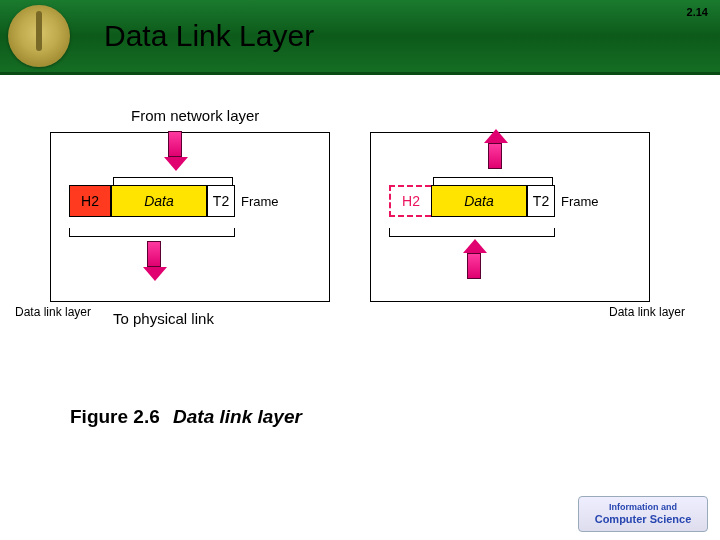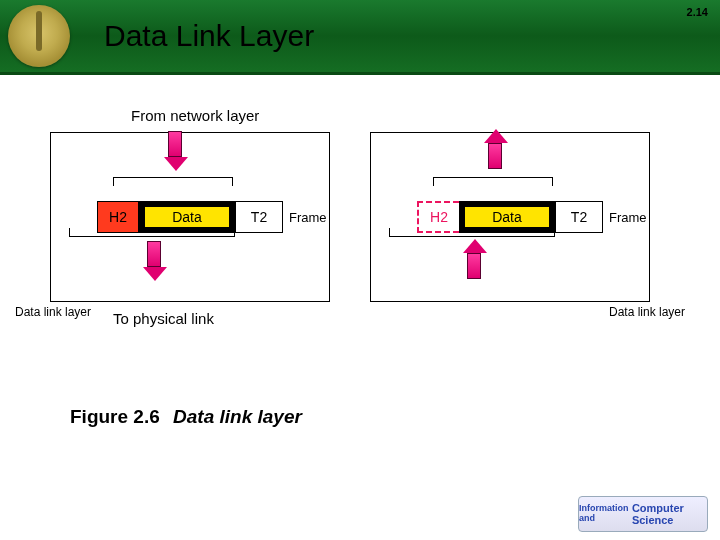--- a/index.html
+++ b/index.html
@@ -12,26 +12,26 @@
   .title { color:#000; font-size:30px; margin-left:34px; font-weight:400; }
   .pagenum { position:absolute; right:12px; top:6px; color:#000; font-size:11px; font-weight:bold; }
 
   .content { padding: 60px 70px 0 50px; }
   .diagram-wrap { display:flex; gap:40px; justify-content:center; }
 
   .panel { width:285px; height:170px; border:1px solid #000; position:relative; background:#fff; }
 
   .label { font-size:15px; position:absolute; white-space:nowrap; }
 
-  .frame-row { position:absolute; top:68px; left:18px; display:flex; align-items:center;margin-left:28px; }
+  .frame-row { position:absolute; top:52px; left:18px; display:flex; align-items:center; }
   .cell { height:32px; display:flex; align-items:center; justify-content:center; font-size:14px; }
   .h2 { width:42px; background:#ff3a1e; color:#000; border:1px solid #000; }
   .h2b { width:42px; background:#fff; color:#ec145f; border:2px dashed #ec145f; border-right:none; }
-  .data { width:96px; background:#ffe400; border:6px solid #000000; }
-  .t2 { width:48px; background:#fff; border:1px solid #000; }
+  .data { width:96px; background:#ffe400; border:1px solid #000000;font-style:italic; }
+  .t2 { width:28px; background:#fff; border:1px solid #000; }
   .framelbl { margin-left:6px; font-size:13px; }
 
   .bracket-top { position:absolute; top:44px; left:62px; width:120px; height:10px; border-top:1px solid #000; }
   .bracket-top::before,.bracket-top::after { content:''; position:absolute; top:0; width:1px; height:8px; background:#000; }
   .bracket-top::before { left:0; } .bracket-top::after { right:0; }
 
   .bracket-bot { position:absolute; top:94px; left:18px; width:166px; height:10px; border-bottom:1px solid #000; }
   .bracket-bot::before,.bracket-bot::after { content:''; position:absolute; bottom:0; width:1px; height:8px; background:#000; }
   .bracket-bot::before { left:0; } .bracket-bot::after { right:0; }
 
@@ -40,21 +40,21 @@
   .arrow .head { width:0; height:0; border-left:12px solid transparent; border-right:12px solid transparent; margin:0 auto; }
   .arrow.down .head { border-top:14px solid #e00070; }
   .arrow.up .head { border-bottom:14px solid #e00070; }
 
   .corner-lbl { font-size:12px; position:absolute; }
 
   .caption { margin-top:104px; margin-left:20px; font-size:19px; }
   .caption .fig { font-weight:bold; }
   .caption .desc { font-style:italic; font-weight:bold; margin-left:8px; }
 
-  .footer-logo { position:absolute; right:12px; bottom:8px; width:130px; height:36px; background:linear-gradient(to bottom,#eef 0%,#dde 100%); border:1px solid #9ab; border-radius:4px; display:flex; flex-direction:row; align-items:center; justify-content:center; font-size:9px; color:#2846b0; font-weight:bold; line-height:1.1; }
+  .footer-logo { position:absolute; right:12px; bottom:8px; width:130px; height:36px; background:linear-gradient(to bottom,#eef 0%,#dde 100%); border:1px solid #9ab; border-radius:4px; display:flex; flex-direction:column; align-items:center; justify-content:center; font-size:9px; color:#2846b0; font-weight:bold; line-height:1.1; }
   .footer-logo div:nth-child(2){ font-size:11px; }
 </style>
 </head>
 <body>
 
 <div class="header">
   <div class="logo"></div>
   <div class="title">Data Link Layer</div>
   <div class="pagenum">2.14</div>
 </div>

